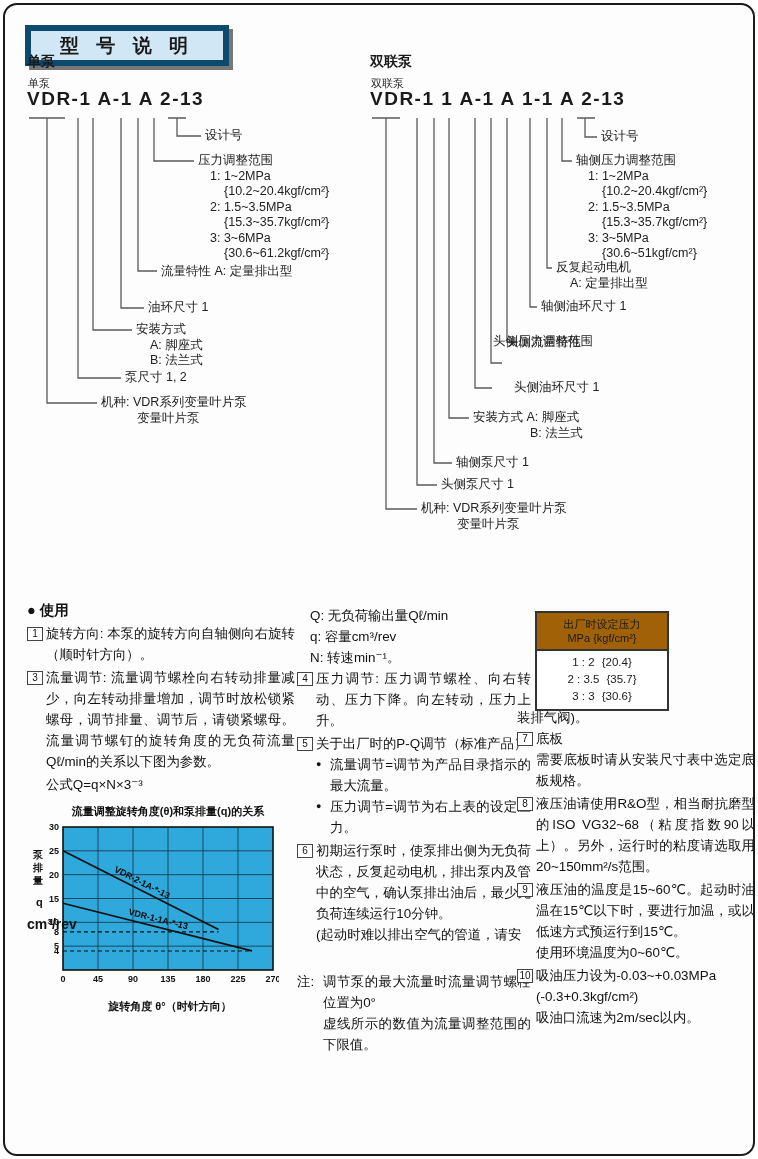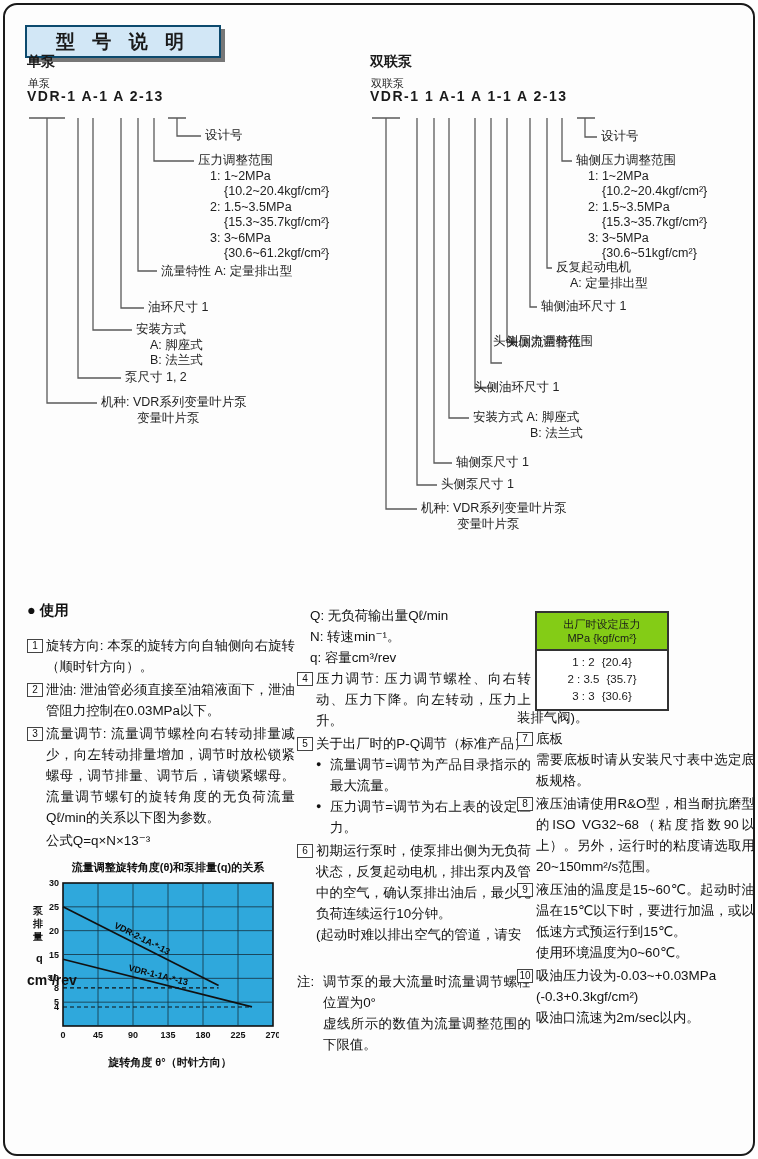--- a/index.html
+++ b/index.html
@@ -1,46 +1,46 @@
 <!DOCTYPE html>
 <html><head>
 <meta charset="utf-8">
 <style>
   html,body{margin:0;padding:0;background:#fff;}
   .page{position:relative;width:752px;height:1153px;margin:3px;background:#fdfdfd;
         border:2px solid #1a1a1a;border-radius:14px;overflow:hidden;box-sizing:border-box;
         font-family:"Liberation Sans","DejaVu Sans",sans-serif;color:#1a1a1a;}
   .title-box{position:absolute;left:20px;top:20px;width:192px;height:29px;background:#d2e7f6;
-             border:2px solid #0c4a6e;box-shadow:4px 4px 0 #777;display:flex;align-items:center;justify-content:center;}
+             border:6px solid #0c4a6e;box-shadow:4px 4px 0 #777;display:flex;align-items:center;justify-content:center;}
   .title-box span{font-size:19px;font-weight:bold;letter-spacing:6px;white-space:nowrap;}
   .sec-label{position:absolute;font-size:14px;font-weight:bold;}
   .code-caption{position:absolute;font-size:11px;color:#222;}
-  .model-code{position:absolute;font-size:14px;font-weight:bold;letter-spacing:1.5px;white-space:nowrap;}
+  .model-code{position:absolute;font-size:19px;font-weight:bold;letter-spacing:1.5px;white-space:nowrap;}
   .leaders{position:absolute;left:0;top:0;pointer-events:none;}
   .leaders path{fill:none;stroke:#5a5a5a;stroke-width:1.3;}
   .dlabel{position:absolute;font-size:12.5px;line-height:15.5px;white-space:nowrap;color:#222;}
   .ml12{margin-left:12px}.ml14{margin-left:14px}.ml26{margin-left:26px}.ml36{margin-left:36px}.ml57{margin-left:57px}
   .col{position:absolute;font-size:13.4px;line-height:21px;text-align:justify;color:#111;}
-  .heading{font-size:14.5px;font-weight:bold;margin-bottom:14px;}
+  .heading{font-size:14.5px;font-weight:bold;margin-bottom:2px;}
   .item{position:relative;padding-left:19px;margin-bottom:2px;}
   .num{position:absolute;left:0;top:4px;font-size:10px;line-height:12px;border:1px solid #444;
        min-width:12px;padding:0 1px;text-align:center;background:#fff;}
   .defs div{padding-left:13px;}
   .brow{position:relative;padding-left:14px;}
   .bdot{position:absolute;left:0;top:0;font-size:9px;}
   .formula{padding-left:19px;margin:2px 0 6px 0;}
   .chart{margin-left:0;width:256px;}
   .chart-title{font-size:11px;font-weight:bold;text-align:center;padding-left:26px;white-space:nowrap;}
   .chart-body{position:relative;}
   .ylab-v{position:absolute;left:6px;top:26px;width:14px;font-size:10px;line-height:13px;word-break:break-all;font-weight:bold;}
   .ylab-q{position:absolute;left:9px;top:70px;font-size:11px;font-weight:bold;}
   .ylab-u{position:absolute;left:0px;top:92px;font-size:14px;font-weight:bold;}
   .chart-xlabel{font-size:11px;font-weight:bold;text-align:center;padding-left:30px;white-space:nowrap;}
   .ptable{position:absolute;left:530px;top:606px;width:130px;border:2px solid #333;background:#fff;}
-  .pt-head{background:#84cc16;text-align:center;font-size:11px;line-height:14px;padding:4px 2px;border-bottom:2px solid #333;}
+  .pt-head{background:#a16207;text-align:center;font-size:11px;line-height:14px;padding:4px 2px;border-bottom:2px solid #333;}
   .pt-body{padding:3px 0 4px 0;}
   .pt-row{display:flex;justify-content:center;gap:7px;font-size:11.5px;line-height:17px;}
   .note{position:relative;padding-left:26px;margin-top:26px;}
   .note-label{position:absolute;left:0;top:0;}
 </style>
 </head>
 <body>
 
 <div class="page">
 
@@ -109,21 +109,21 @@
     <div class="ml12">3: 3~5MPa</div>
     <div class="ml26">{30.6~51kgf/cm²}</div>
   </div>
   <div class="dlabel" style="left:551px;top:255px">
     <div>反复起动电机</div>
     <div class="ml14">A: 定量排出型</div>
   </div>
   <div class="dlabel" style="left:536px;top:294px">轴侧油环尺寸 1</div>
   <div class="dlabel" style="left:488px;top:329px">头侧压力调整范围</div>
   <div class="dlabel" style="left:501px;top:330px">头侧流量特性</div>
-  <div class="dlabel" style="left:469px;top:375px">头侧油环尺寸 1</div>
+  <div class="dlabel" style="left:509px;top:375px">头侧油环尺寸 1</div>
   <div class="dlabel" style="left:468px;top:405px">
     <div>安装方式  A: 脚座式</div>
     <div class="ml57">B: 法兰式</div>
   </div>
   <div class="dlabel" style="left:451px;top:450px">轴侧泵尺寸 1</div>
   <div class="dlabel" style="left:436px;top:472px">头侧泵尺寸 1</div>
   <div class="dlabel" style="left:416px;top:496px">
     <div>机种: VDR系列变量叶片泵</div>
     <div class="ml36">变量叶片泵</div>
   </div>
@@ -132,27 +132,26 @@
     <div class="heading">
       <span>●</span>
       <span>使用</span>
     </div>
     <div class="item">
       <span class="num">1</span>
       <span>旋转方向: 本泵的旋转方向自轴侧向右旋转（顺时针方向）。</span>
     </div>
     <div class="item">
       <span class="num">2</span>
-      <span>泄油: 泄油管必须直接至油箱液面下，泄油管阻力控制在0.03MPa以下。</span>
     </div>
     <div class="item">
       <span class="num">3</span>
       <span>流量调节: 流量调节螺栓向右转动排量减少，向左转动排量增加，调节时放松锁紧螺母，调节排量、调节后，请锁紧螺母。流量调节螺钉的旋转角度的无负荷流量Qℓ/min的关系以下图为参数。</span>
     </div>
-    <div class="formula">公式Q=q×N×13⁻³</div>
+    <div class="formula">公式Q=q×N×3⁻³</div>
 
     <div class="chart">
       <div class="chart-title">流量调整旋转角度(θ)和泵排量(q)的关系</div>
       <div class="chart-body">
         <div class="ylab-v">泵排量</div>
         <div class="ylab-q">q</div>
         <div class="ylab-u">cm³/rev</div>
         <svg id="chart-svg" width="252" height="168">
             <rect x="36" y="5" width="210" height="143" fill="#2fa8dc" stroke="#111" stroke-width="1.6"></rect>
             <line x1="71" y1="5" x2="71" y2="148" stroke="#15303d" stroke-width="0.8"></line>
@@ -188,22 +187,22 @@
             <text x="246" y="160" text-anchor="middle" font-size="9" font-weight="bold" fill="#111">270</text>
           </svg>
       </div>
       <div class="chart-xlabel">旋转角度 θ°（时针方向）</div>
     </div>
   </div>
 
   <div class="col" style="left:292px;top:600px;width:234px">
     <div class="defs">
       <div>Q: 无负荷输出量Qℓ/min</div>
+      <div>q: 容量cm³/rev</div>
       <div>N: 转速min⁻¹。</div>
-      <div>q: 容量cm³/rev</div>
     </div>
     <div class="item">
       <span class="num">4</span>
       <span>压力调节: 压力调节螺栓、向右转动、压力下降。向左转动，压力上升。</span>
     </div>
     <div class="item">
       <span class="num">5</span>
       <div>关于出厂时的P-Q调节（标准产品）</div>
       <div class="brow">
         <span class="bdot">●</span>

